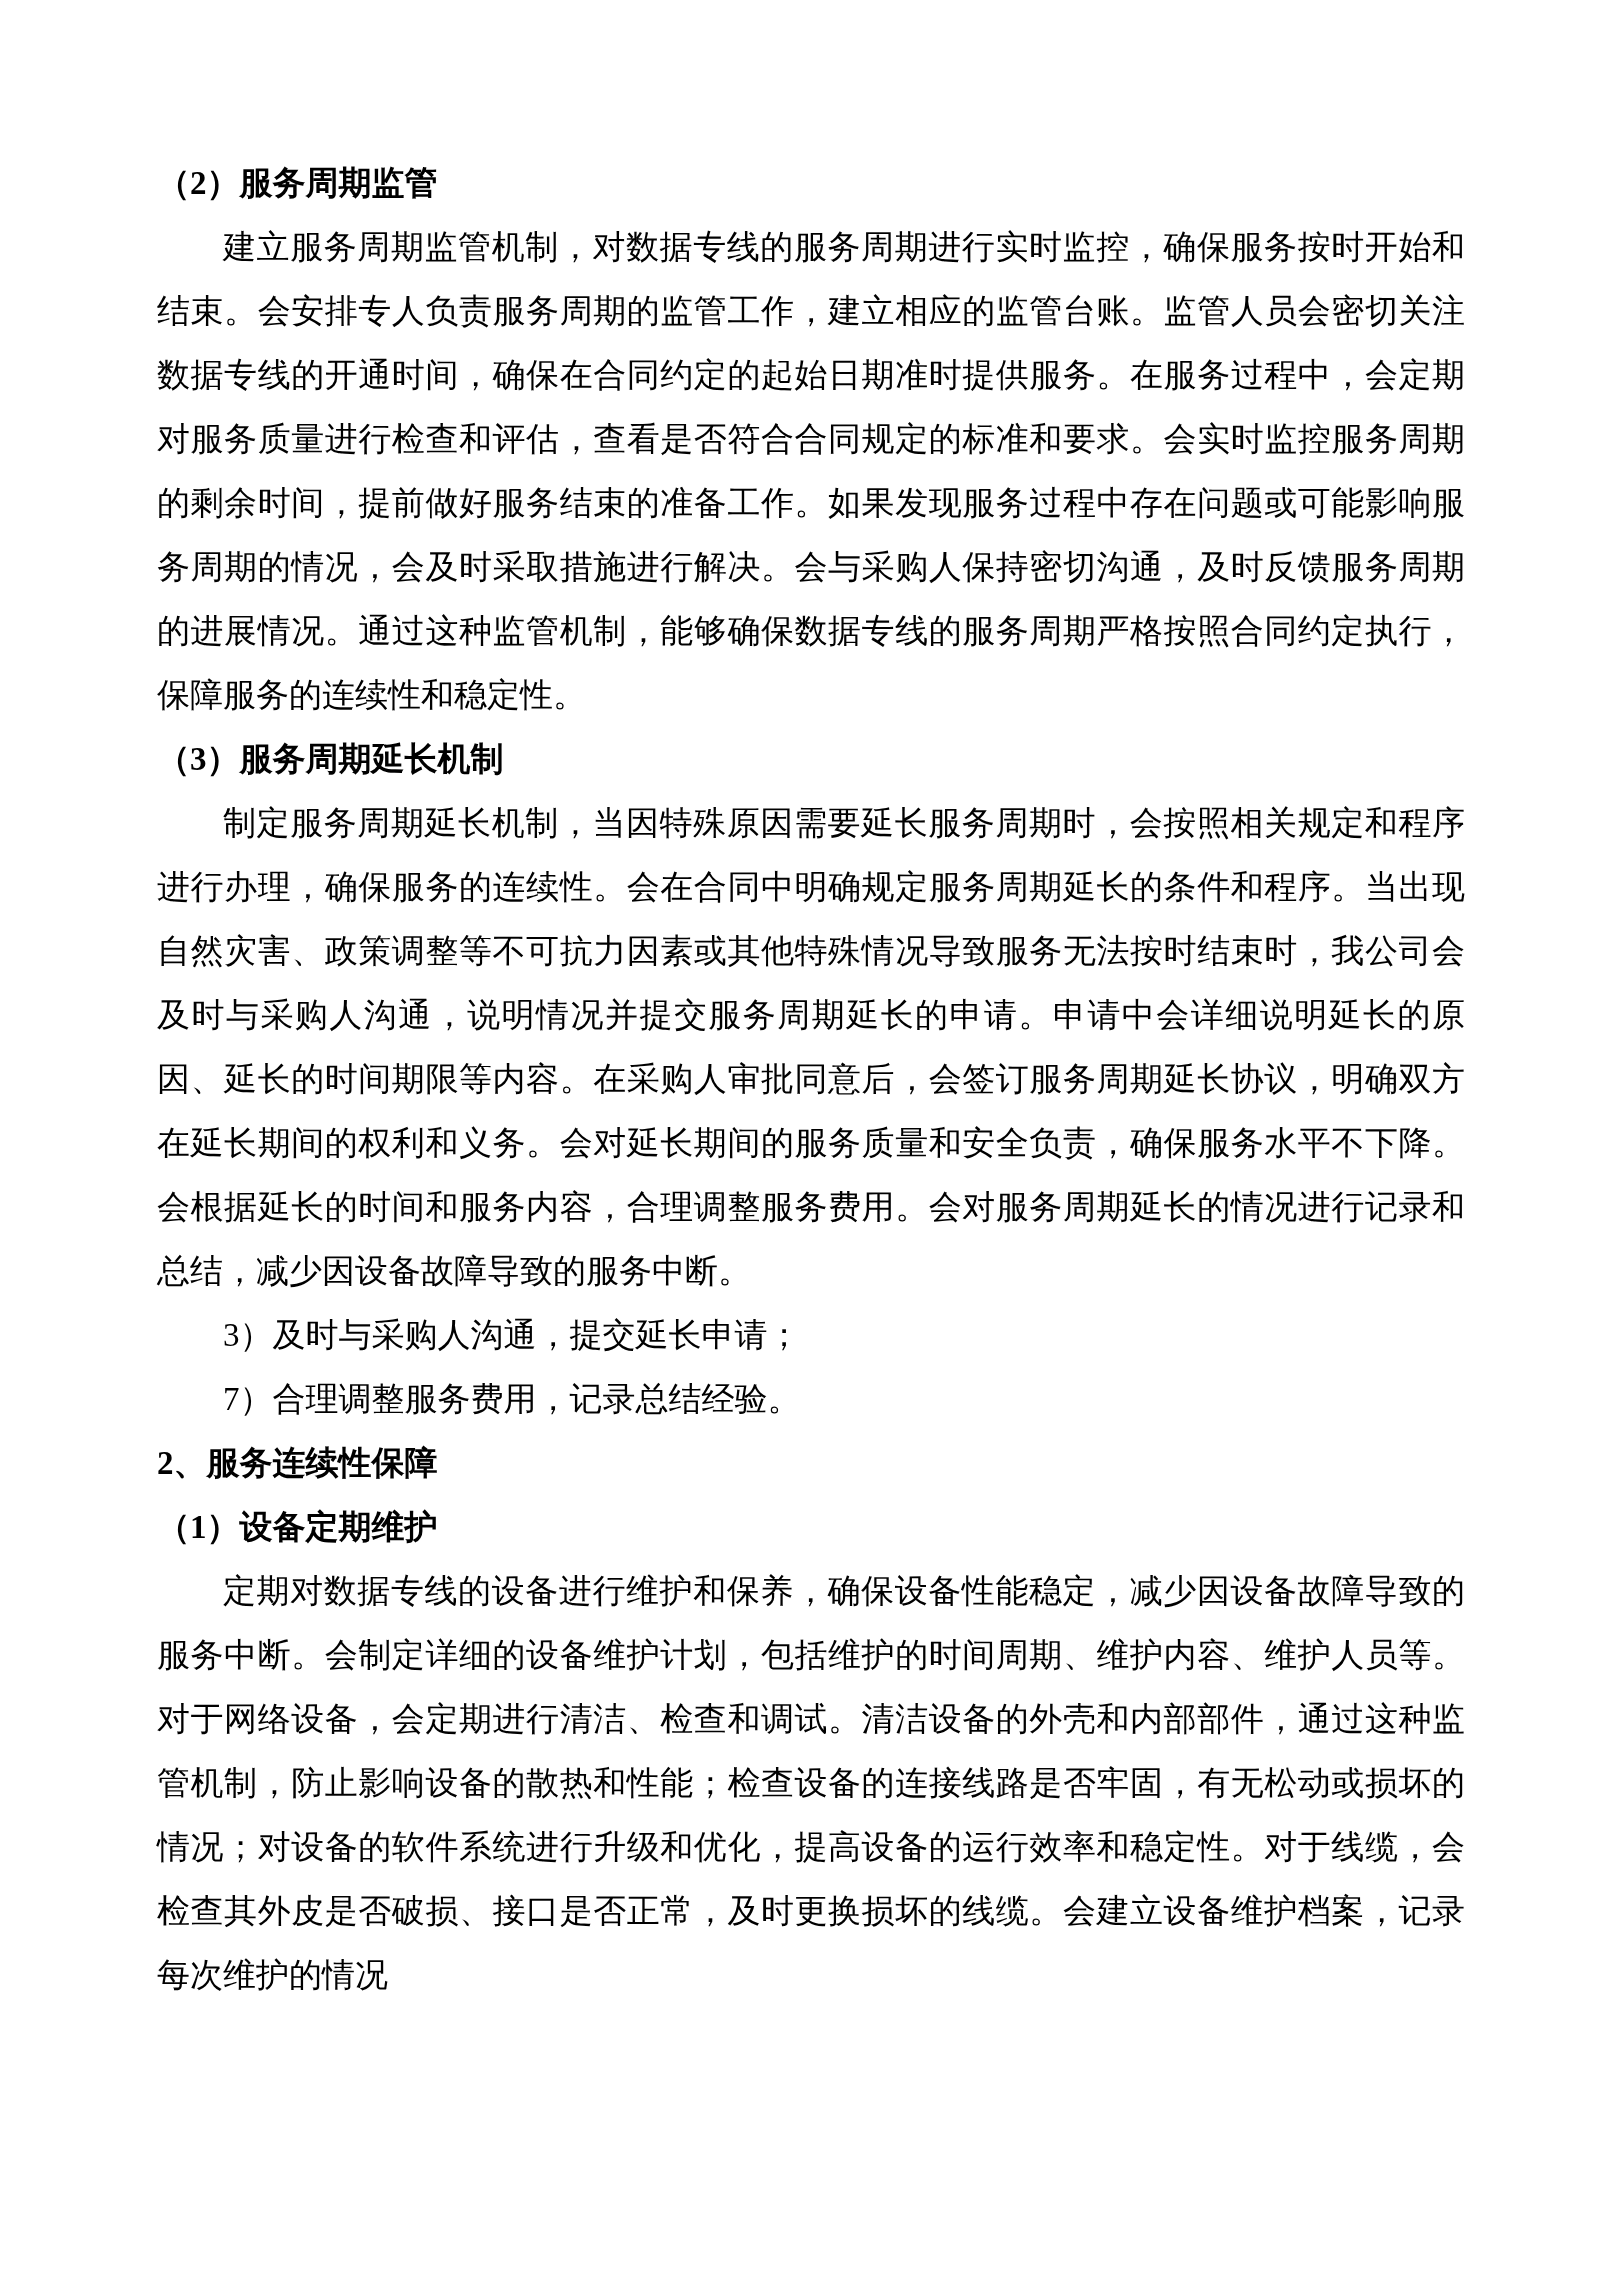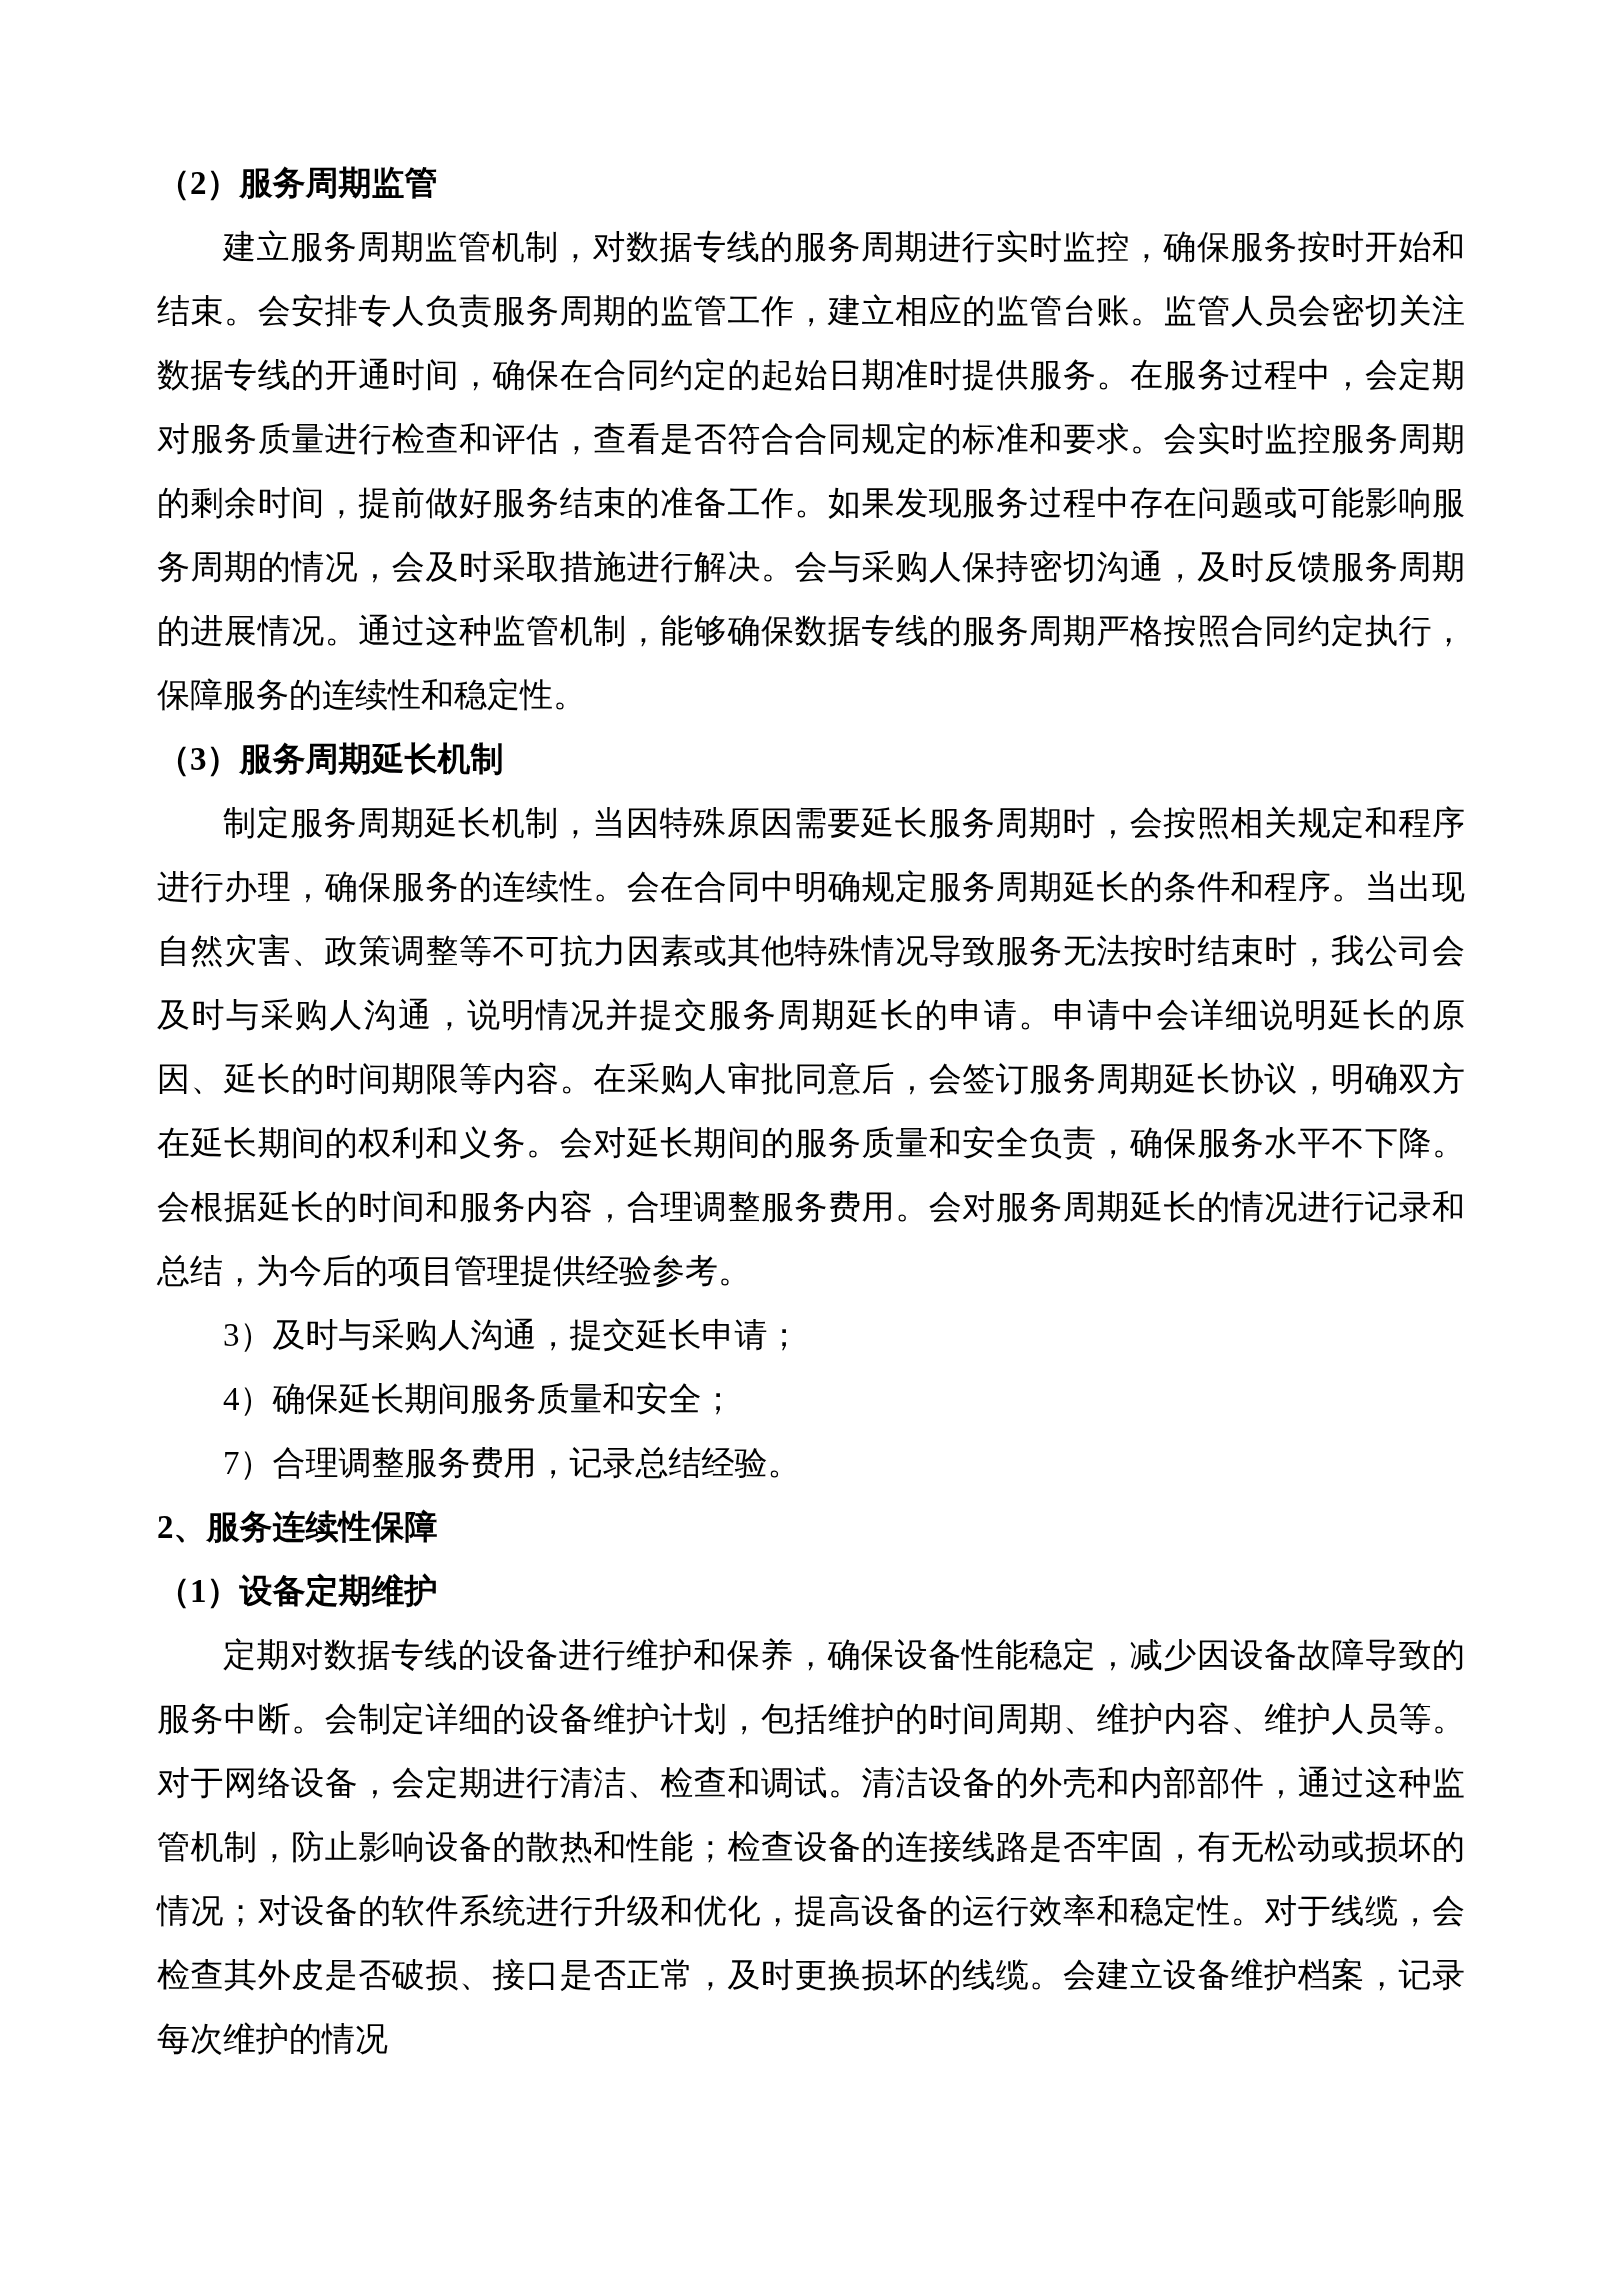--- a/index.html
+++ b/index.html
@@ -45,27 +45,26 @@
 <body>
 
 <div class="page">
 
   <div class="block heading-sub">（2）服务周期监管</div>
 
   <p class="block para">建立服务周期监管机制，对数据专线的服务周期进行实时监控，确保服务按时开始和结束。会安排专人负责服务周期的监管工作，建立相应的监管台账。监管人员会密切关注数据专线的开通时间，确保在合同约定的起始日期准时提供服务。在服务过程中，会定期对服务质量进行检查和评估，查看是否符合合同规定的标准和要求。会实时监控服务周期的剩余时间，提前做好服务结束的准备工作。如果发现服务过程中存在问题或可能影响服务周期的情况，会及时采取措施进行解决。会与采购人保持密切沟通，及时反馈服务周期的进展情况。通过这种监管机制，能够确保数据专线的服务周期严格按照合同约定执行，保障服务的连续性和稳定性。</p>
 
   <div class="block heading-sub">（3）服务周期延长机制</div>
 
-  <p class="block para">制定服务周期延长机制，当因特殊原因需要延长服务周期时，会按照相关规定和程序进行办理，确保服务的连续性。会在合同中明确规定服务周期延长的条件和程序。当出现自然灾害、政策调整等不可抗力因素或其他特殊情况导致服务无法按时结束时，我公司会及时与采购人沟通，说明情况并提交服务周期延长的申请。申请中会详细说明延长的原因、延长的时间期限等内容。在采购人审批同意后，会签订服务周期延长协议，明确双方在延长期间的权利和义务。会对延长期间的服务质量和安全负责，确保服务水平不下降。会根据延长的时间和服务内容，合理调整服务费用。会对服务周期延长的情况进行记录和总结，为今后的项目管理提供经验参考。</p>
+  <p class="block para">制定服务周期延长机制，当因特殊原因需要延长服务周期时，会按照相关规定和程序进行办理，确保服务的连续性。会在合同中明确规定服务周期延长的条件和程序。当出现自然灾害、政策调整等不可抗力因素或其他特殊情况导致服务无法按时结束时，我公司会及时与采购人沟通，说明情况并提交服务周期延长的申请。申请中会详细说明延长的原因、延长的时间期限等内容。在采购人审批同意后，会签订服务周期延长协议，明确双方在延长期间的权利和义务。会对延长期间的服务质量和安全负责，确保服务水平不下降。会根据延长的时间和服务内容，合理调整服务费用。会对服务周期延长的情况进行记录和总结，减少因设备故障导致的服务中断。</p>
 
 
   <div class="block list-item">3）及时与采购人沟通，提交延长申请；</div>
 
 
-  <div class="block list-item">4）确保延长期间服务质量和安全；</div>
 
   <div class="block list-item">7）合理调整服务费用，记录总结经验。</div>
 
   <div class="block heading-num">2、服务连续性保障</div>
 
   <div class="block heading-sub">（1）设备定期维护</div>
 
   <p class="block para">定期对数据专线的设备进行维护和保养，确保设备性能稳定，减少因设备故障导致的服务中断。会制定详细的设备维护计划，包括维护的时间周期、维护内容、维护人员等。对于网络设备，会定期进行清洁、检查和调试。清洁设备的外壳和内部部件，通过这种监管机制，防止影响设备的散热和性能；检查设备的连接线路是否牢固，有无松动或损坏的情况；对设备的软件系统进行升级和优化，提高设备的运行效率和稳定性。对于线缆，会检查其外皮是否破损、接口是否正常，及时更换损坏的线缆。会建立设备维护档案，记录每次维护的情况</p>
 
 </div>

